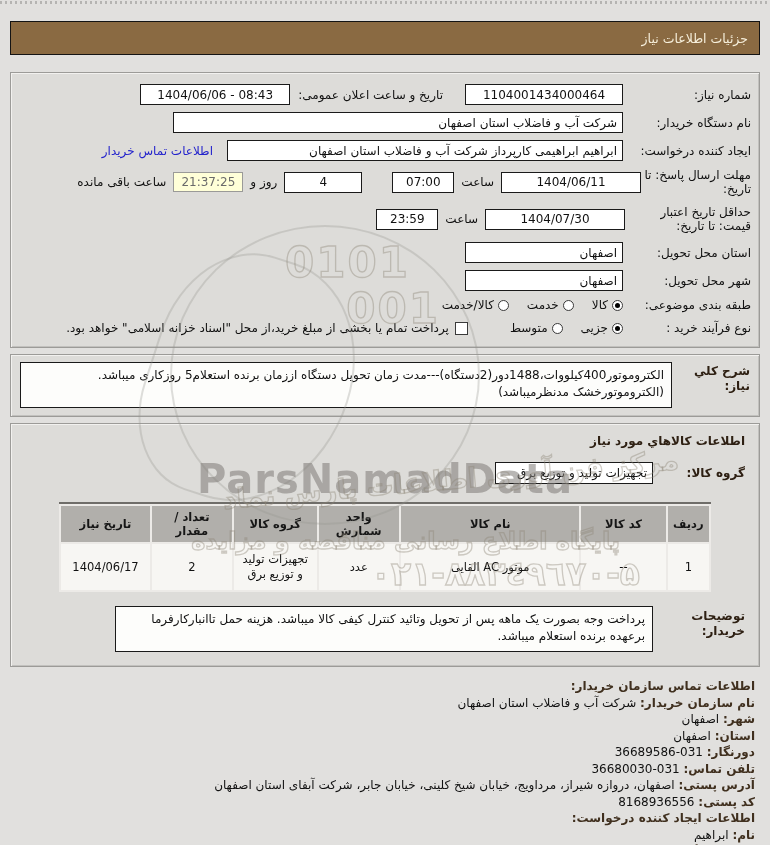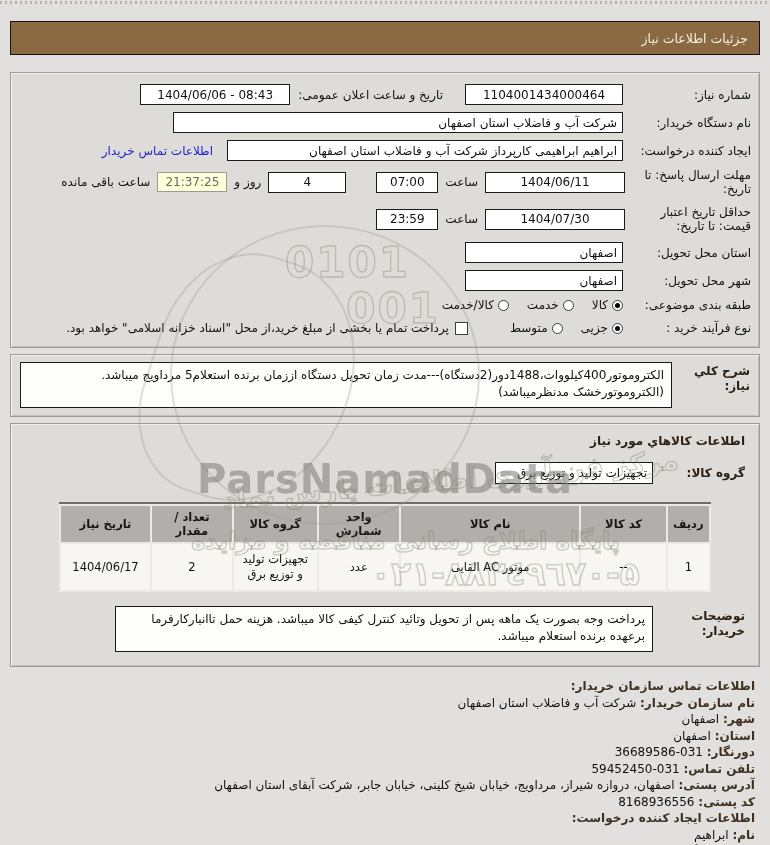--- a/index.html
+++ b/index.html
@@ -88,21 +88,21 @@
   </div>
 
   <div class="frow">
     <span class="flabel">ایجاد کننده درخواست:</span>
     <div class="tbox" style="width:396px;">ابراهیم ابراهیمی کارپرداز شرکت آب و فاضلاب استان اصفهان</div>
     <span class="link">اطلاعات تماس خریدار</span>
   </div>
 
   <div class="frow" style="margin-bottom:9px;">
     <span class="flabel" style="width:110px;">مهلت ارسال پاسخ: تا تاریخ:</span>
-    <div class="tbox center ltr" style="width:140px; margin-right:16px;">1404/06/11</div>
+    <div class="tbox center ltr" style="width:140px; ">1404/06/11</div>
     <span style="margin:0 7px;">ساعت</span>
     <div class="tbox center ltr" style="width:62px;">07:00</div>
     <div class="tbox center" style="width:78px; margin-right:30px;">4</div>
     <span style="margin:0 7px;">روز و</span>
     <div class="countdown ltr">21:37:25</div>
     <span style="margin-right:7px;">ساعت باقی مانده</span>
   </div>
 
   <div class="frow" style="margin-bottom:9px;">
     <span class="flabel" style="width:110px;">حداقل تاریخ اعتبار قیمت: تا تاریخ:</span>
@@ -150,21 +150,21 @@
     <span class="opt" style="margin-right:24px;">
       <span class="checkbox"></span>
       <span>پرداخت تمام یا بخشی از مبلغ خرید،از محل "اسناد خزانه اسلامی" خواهد بود.</span>
     </span>
   </div>
 </div>
 
 <div class="panel desc-panel">
   <span class="desc-label boldlbl">شرح کلي نیاز:</span>
   <div class="bigbox">
-    <div>الکتروموتور400کیلووات،1488دور(2دستگاه)---مدت زمان تحویل دستگاه اززمان برنده استعلام5 مرداویج میباشد.</div>
+    <div>الکتروموتور400کیلووات،1488دور(2دستگاه)---مدت زمان تحویل دستگاه اززمان برنده استعلام5 روزکاری میباشد.</div>
     <div>(الکتروموتورخشک مدنظرمیباشد)</div>
   </div>
 </div>
 
 <div class="panel items-panel">
   <div class="section-title">اطلاعات کالاهاي مورد نیاز</div>
 
   <div class="group-row">
     <span class="group-label boldlbl">گروه کالا:</span>
     <div class="tbox" style="width:158px; height:22px;">تجهیزات تولید و توزیع برق</div>
@@ -200,21 +200,21 @@
     <div class="bigbox" style="margin-left:90px;">پرداخت وجه بصورت یک ماهه پس از تحویل وتائید کنترل کیفی کالا میباشد. هزینه حمل تاانبارکارفرما برعهده برنده استعلام میباشد.</div>
   </div>
 </div>
 
 <div class="contact">
   <div class="b">اطلاعات تماس سازمان خریدار:</div>
   <div><span class="b">نام سازمان خریدار:</span> <span>شرکت آب و فاضلاب استان اصفهان</span></div>
   <div><span class="b">شهر:</span> <span>اصفهان</span></div>
   <div><span class="b">استان:</span> <span>اصفهان</span></div>
   <div><span class="b">دورنگار:</span> <span class="ltr">36689586-031</span></div>
-  <div><span class="b">تلفن تماس:</span> <span class="ltr">59452450-031</span></div>
+  <div><span class="b">تلفن تماس:</span> <span class="ltr">36680030-031</span></div>
   <div><span class="b">آدرس پستی:</span> <span>اصفهان، دروازه شیراز، مرداویج، خیابان شیخ کلینی، خیابان جابر، شرکت آبفای استان اصفهان</span></div>
   <div><span class="b">کد پستی:</span> <span class="ltr">8168936556</span></div>
   <div class="b">اطلاعات ایجاد کننده درخواست:</div>
   <div><span class="b">نام:</span> <span>ابراهیم</span></div>
   <div><span class="b">نام خانوادگی:</span> <span>ابراهیمی</span></div>
 
 </div>
 
 <div class="wm wm-circle wm-c1"></div>
 <div class="wm wm-circle wm-c2"></div>

